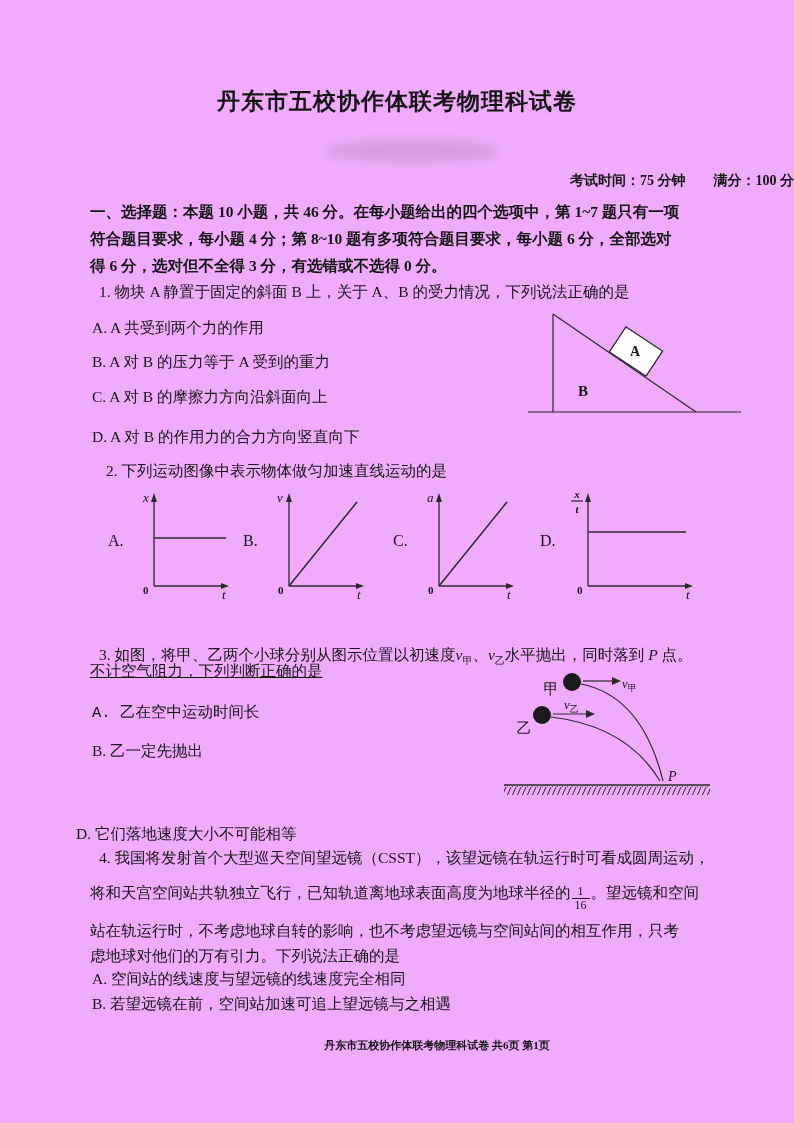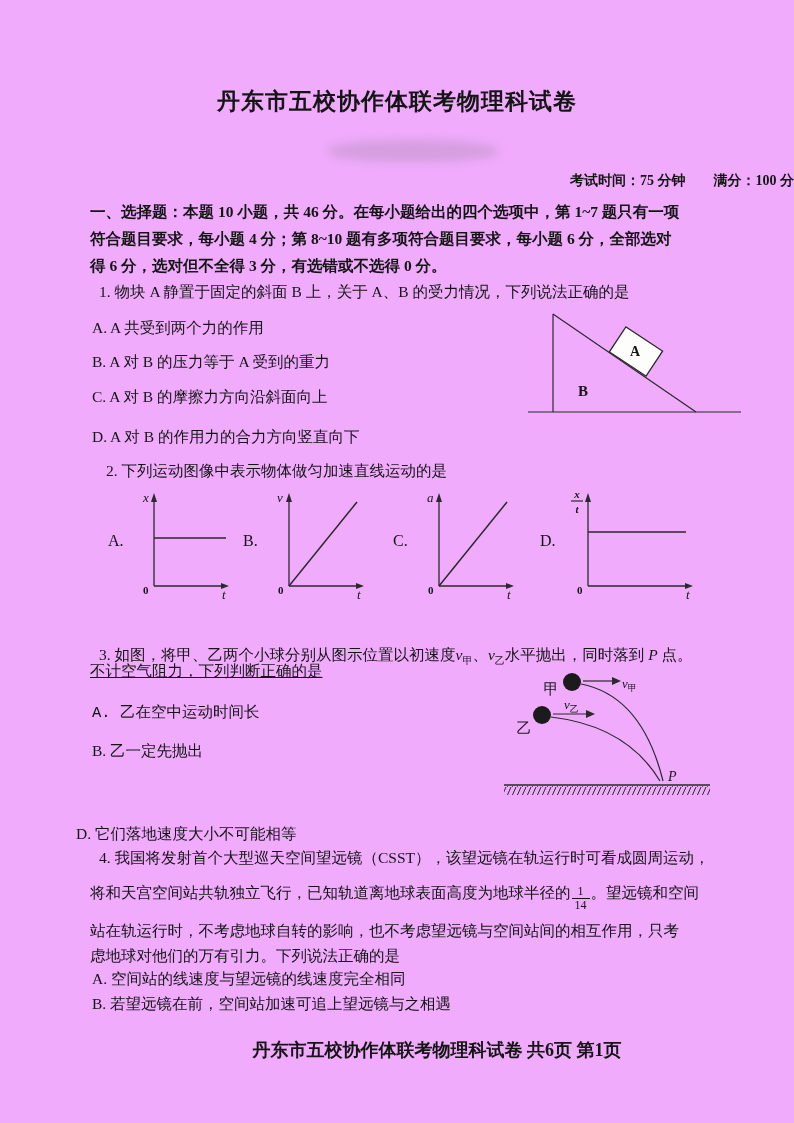--- a/index.html
+++ b/index.html
@@ -31,21 +31,21 @@
   .graph-block{position:absolute;height:118px;}
   .graph-block .opt{position:absolute;left:0;top:46px;font-size:16px;}
   .graph-block svg{position:absolute;top:0;}
   svg text{font-family:"Liberation Serif","DejaVu Serif",serif;fill:#151515;}
   svg .ax{stroke:#2a2a2a;stroke-width:1.3;fill:none;}
   svg .data{stroke:#2a2a2a;stroke-width:1.5;fill:none;}
   svg .thin{stroke:#2a2a2a;stroke-width:1.2;fill:none;}
   svg .arr{fill:#2a2a2a;stroke:none;}
   .footer{
     left:0;right:0;top:1038px;text-align:center;padding-left:80px;
-    font-size:18px;font-weight:bold;
+    font-size:11px;font-weight:bold;
   }
 </style>
 </head>
 <body>
 
 <div class="page">
 
   <div class="abs doc-title">丹东市五校协作体联考物理科试卷</div>
   <div class="abs smudge"></div>
   <div class="abs exam-info">考试时间：75 分钟　　满分：100 分</div>
@@ -154,21 +154,21 @@
     <text x="130" y="36"><tspan font-size="13" font-style="italic">v</tspan><tspan font-size="9" dy="3">甲</tspan></text>
     <line class="thin" x1="61" y1="62" x2="96" y2="62"></line>
     <polygon class="arr" points="94,58 103,62 94,66"></polygon>
     <text x="72" y="57"><tspan font-size="13" font-style="italic">v</tspan><tspan font-size="9" dy="3">乙</tspan></text>
     <line x1="12" y1="133" x2="218" y2="133" stroke="#2a2a2a" stroke-width="1.6"></line>
     <rect x="12" y="134" width="206" height="9" fill="url(#hatchG)"></rect>
     <text x="176" y="129" font-size="14" font-style="italic">P</text>
   </svg>
 
   <div class="abs tline" style="left:99px;top:847px;">4. 我国将发射首个大型巡天空间望远镜（CSST），该望远镜在轨运行时可看成圆周运动，</div>
-  <div class="abs tline" style="left:90px;top:882px;"><span>将和天宫空间站共轨独立飞行，已知轨道离地球表面高度为地球半径的</span><span class="frac"><span class="num">1</span><span class="den">14</span></span><span>。望远镜和空间</span></div>
+  <div class="abs tline" style="left:90px;top:882px;"><span>将和天宫空间站共轨独立飞行，已知轨道离地球表面高度为地球半径的</span><span class="frac"><span class="num">1</span><span class="den">16</span></span><span>。望远镜和空间</span></div>
   <div class="abs tline" style="left:90px;top:920px;">站在轨运行时，不考虑地球自转的影响，也不考虑望远镜与空间站间的相互作用，只考</div>
   <div class="abs tline" style="left:90px;top:945px;">虑地球对他们的万有引力。下列说法正确的是</div>
   <div class="abs tline" style="left:92px;top:968px;">A. 空间站的线速度与望远镜的线速度完全相同</div>
   <div class="abs tline" style="left:92px;top:993px;">B. 若望远镜在前，空间站加速可追上望远镜与之相遇</div>
 
   <div class="abs footer">丹东市五校协作体联考物理科试卷 共6页 第1页</div>
 
 </div>
 
 </body></html>

